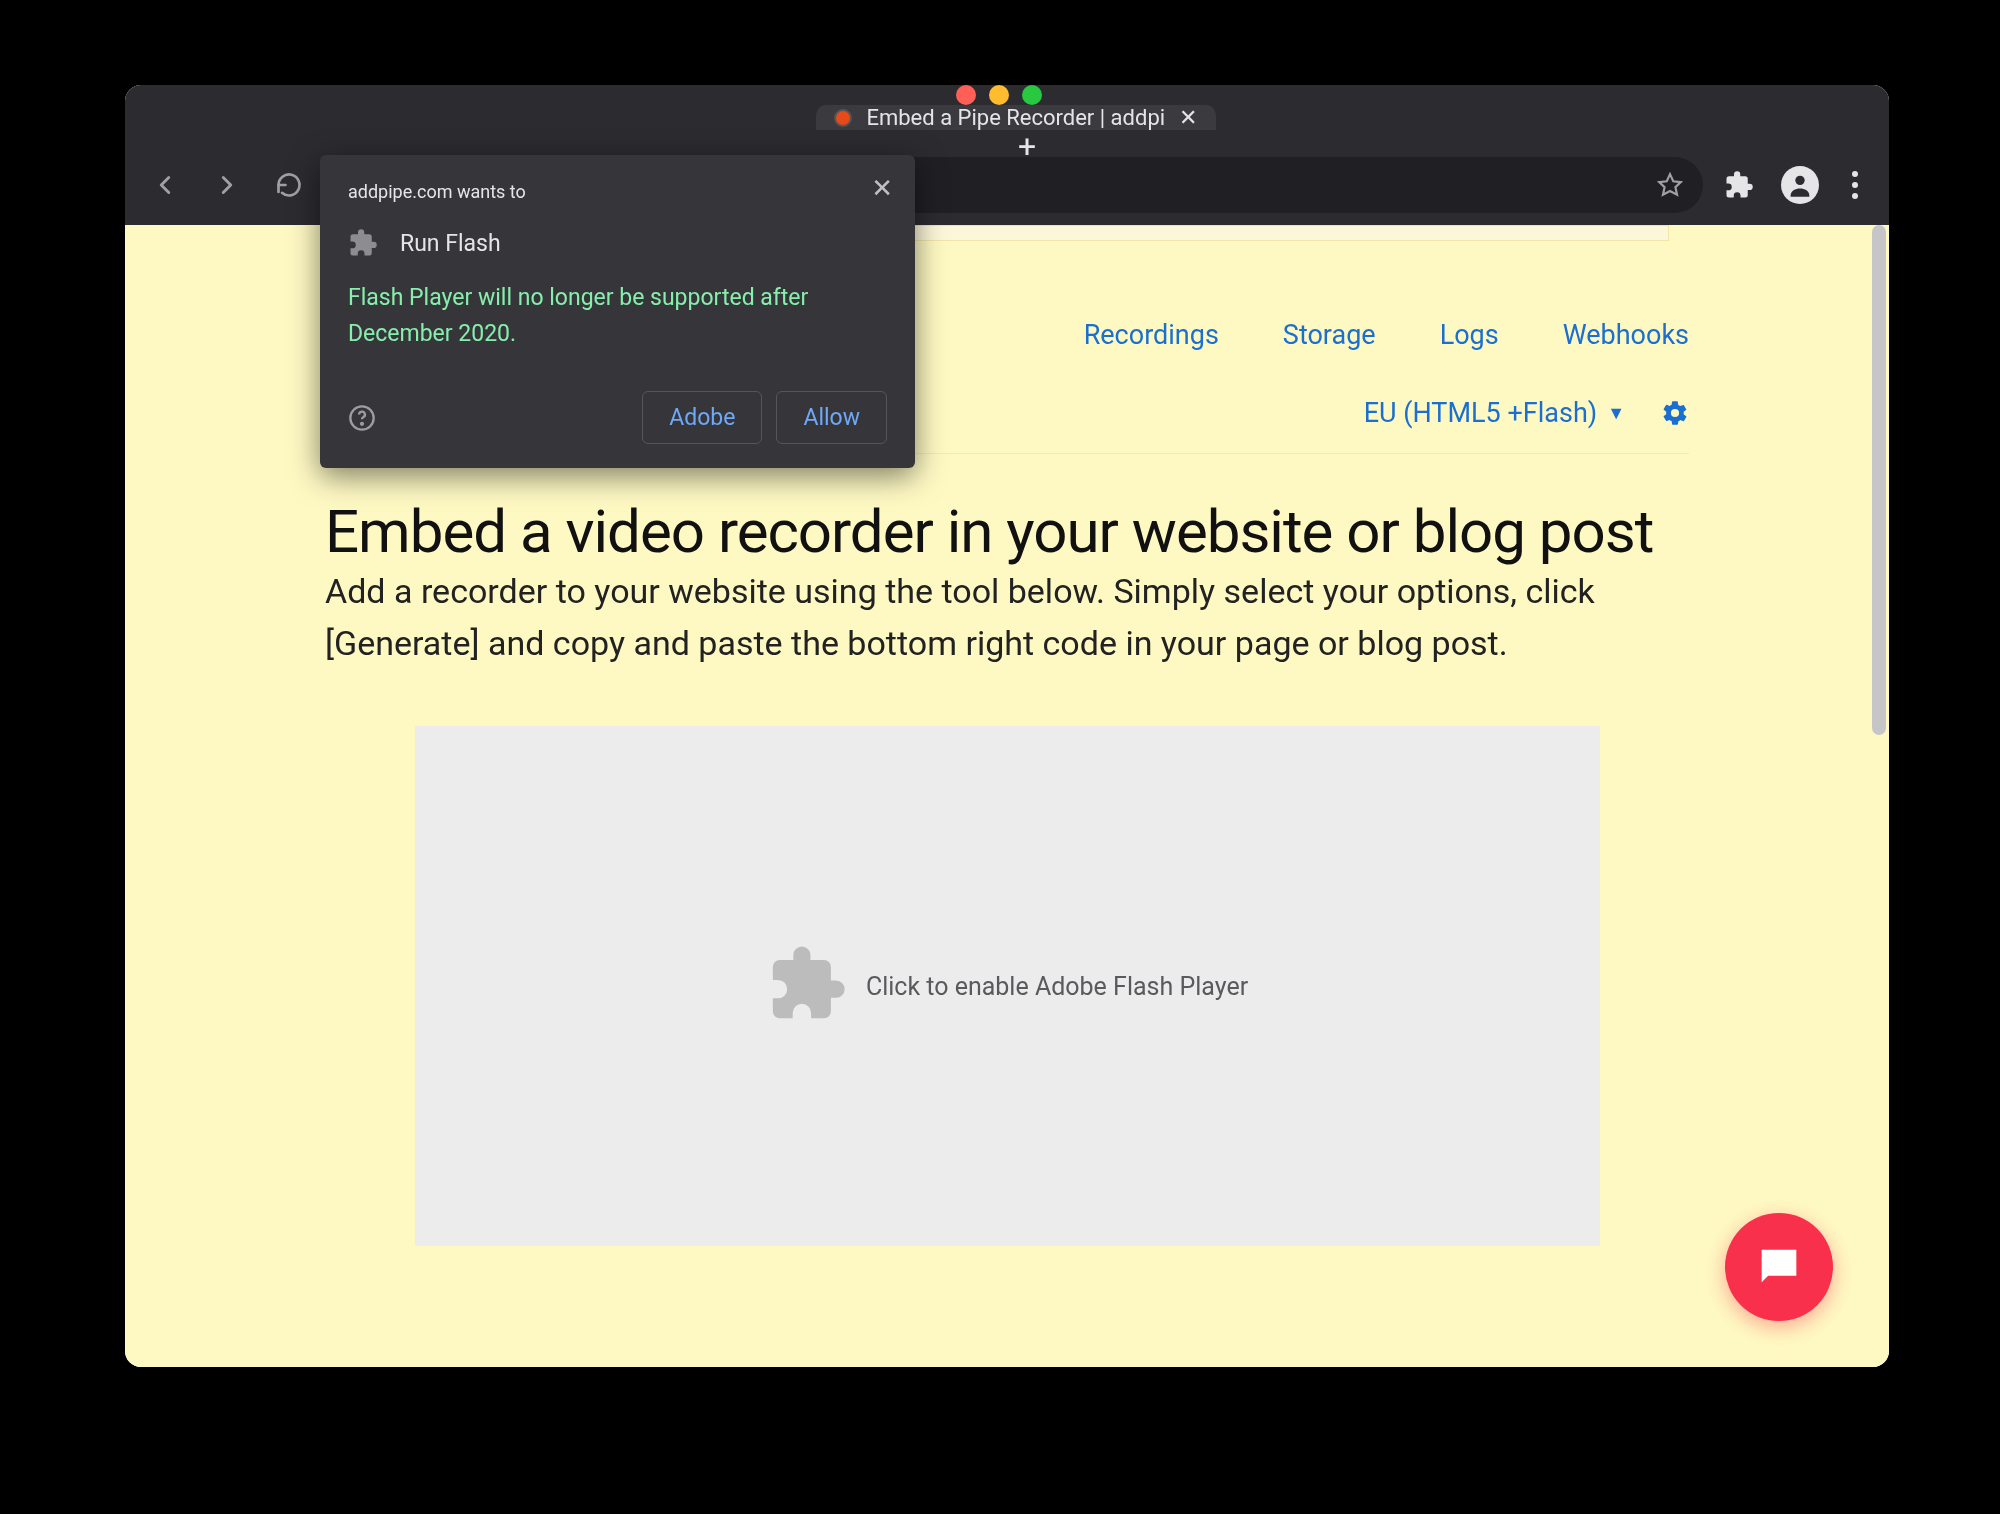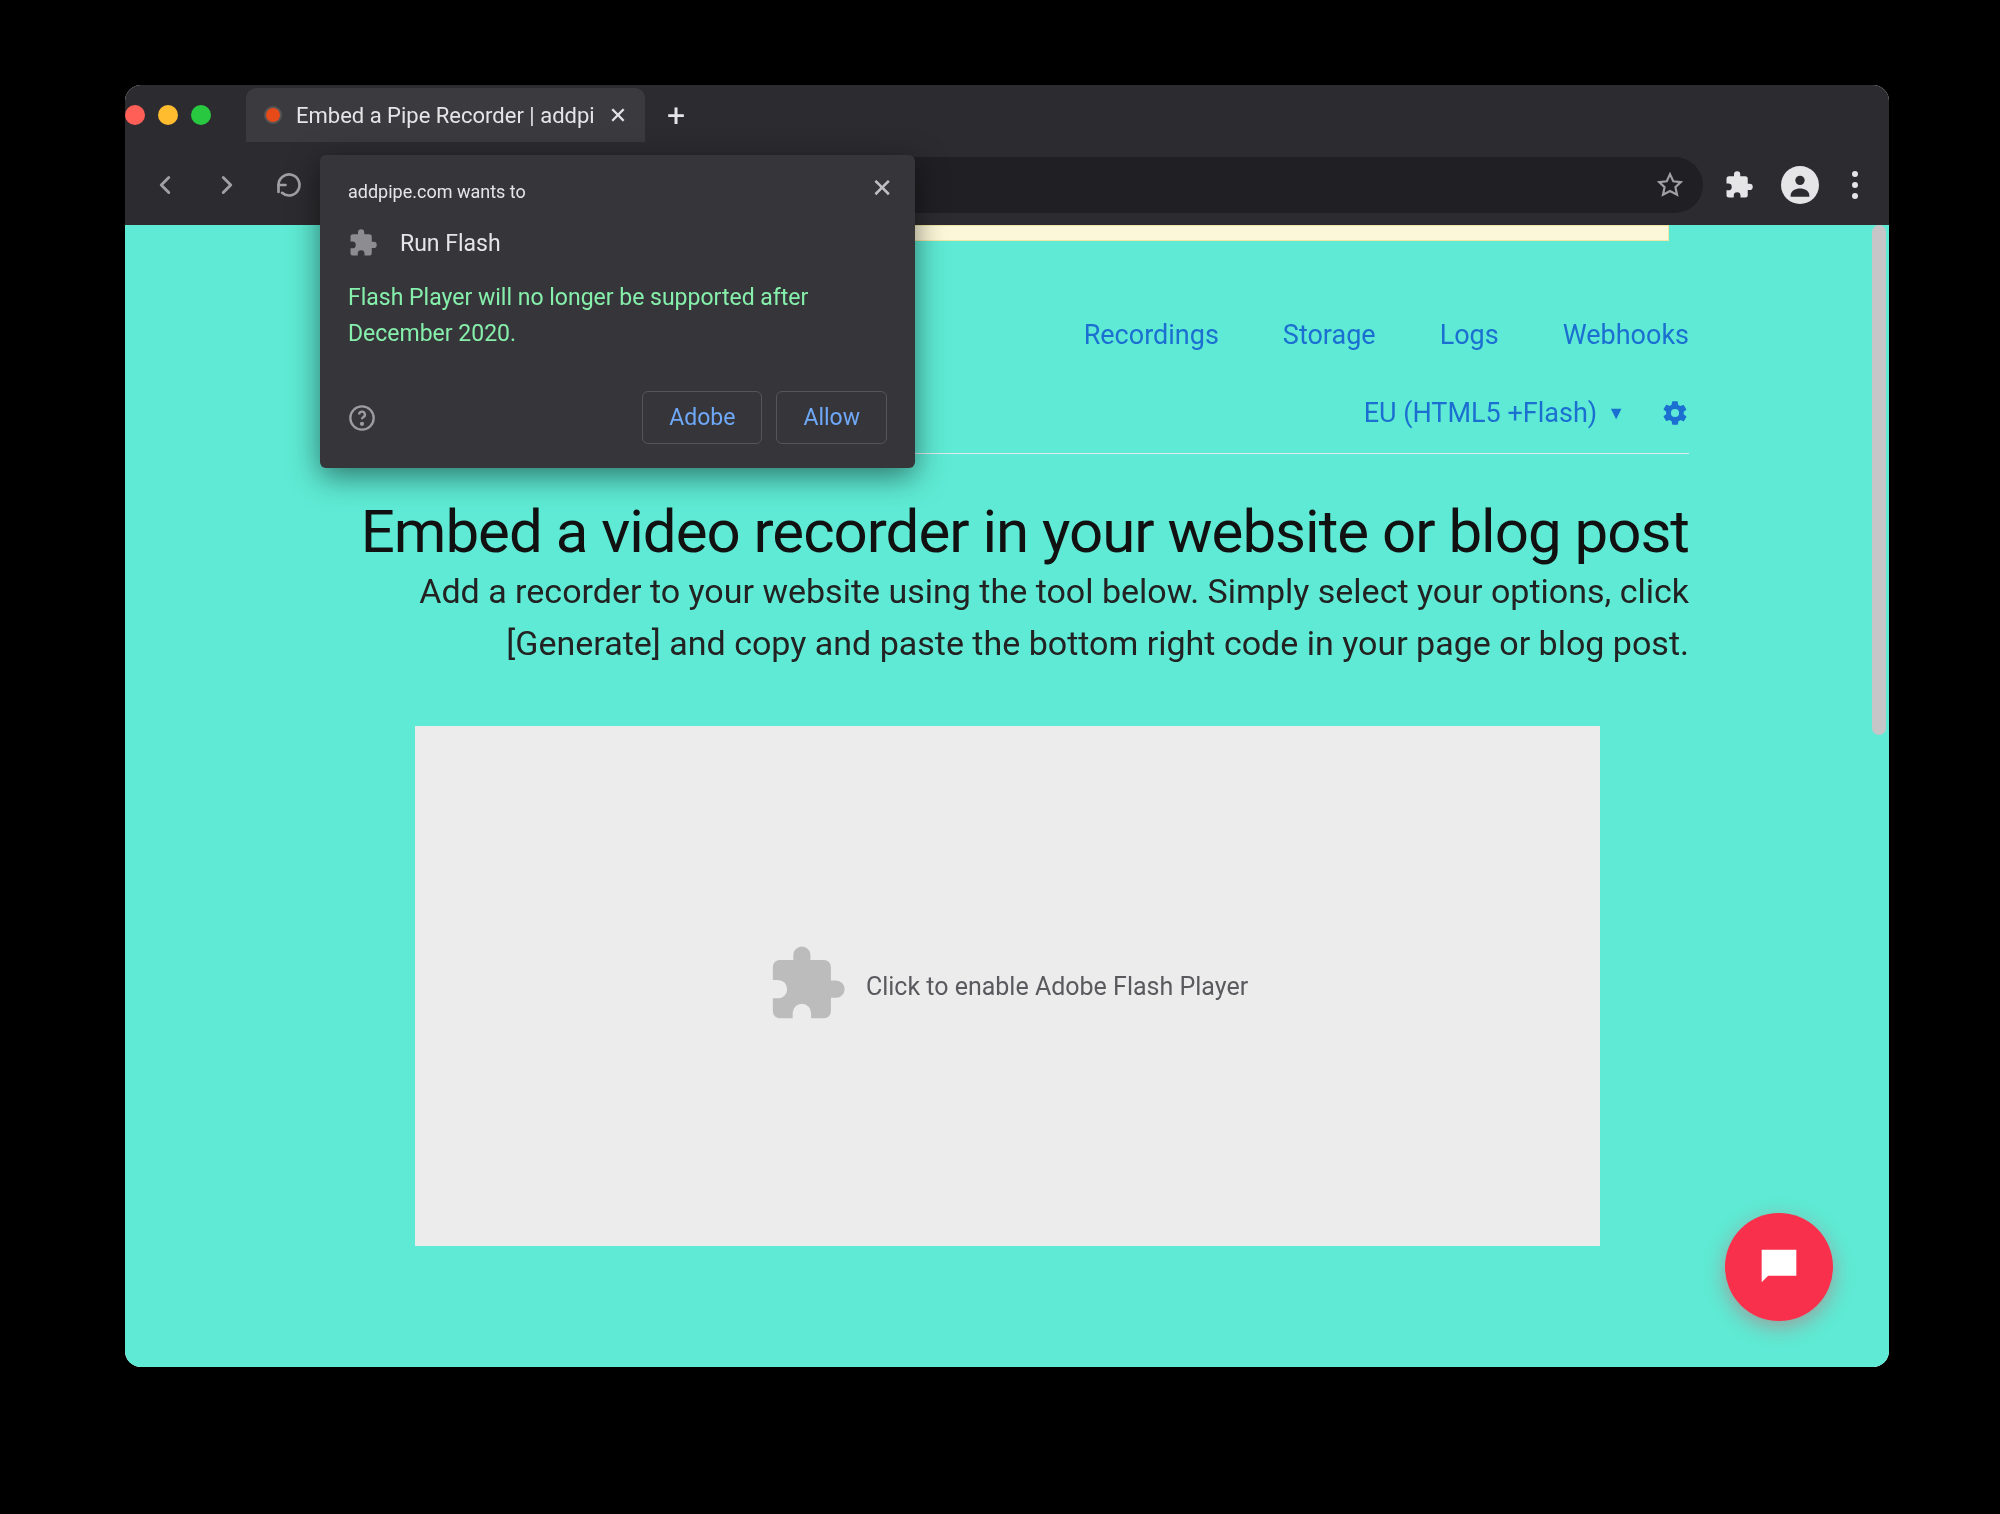--- a/index.html
+++ b/index.html
@@ -19,20 +19,22 @@
 
 .browser-chrome {
   background: #2c2c30;
   height: 140px;
 }
 
 .tab-bar {
   height: 60px;
   display: flex;
   align-items: center;
+  padding-left: 18px;
+  flex-direction: column;
 }
 .traffic-lights { display: flex; gap: 13px; margin-right: 35px; }
 .traffic-light { width: 20px; height: 20px; border-radius: 50%; }
 .tl-red { background: #ff5f57; }
 .tl-yellow { background: #febc2e; }
 .tl-green { background: #28c840; }
 
 .tab {
   display: flex;
   align-items: center;
@@ -105,23 +107,22 @@
 .permission-popup .help-icon { color: #9d9da0; display:flex; cursor: pointer; }
 .permission-popup .btns { display: flex; gap: 14px; }
 .permission-popup .btn { border: 1px solid #55555a; background: transparent; color: #6ea8f7; padding: 12px 26px; font-size: 23px; border-radius: 6px; cursor: pointer; }
 
 .viewport {
   position: absolute;
   top: 140px;
   left: 0;
   right: 0;
   bottom: 0;
-  background: #5eead4;
+  background: #fef9c3;
   overflow: hidden;
-  text-align: right;
 }
 .scrollbar { position: absolute; right: 3px; top: 0; width: 14px; height: 510px; background: #c6c6c8; border-radius: 7px; cursor: pointer; }
 
 .page {
   padding: 0 200px;
 }
 .yellow-banner {
   position: absolute;
   top: 0;
   left: 200px;

